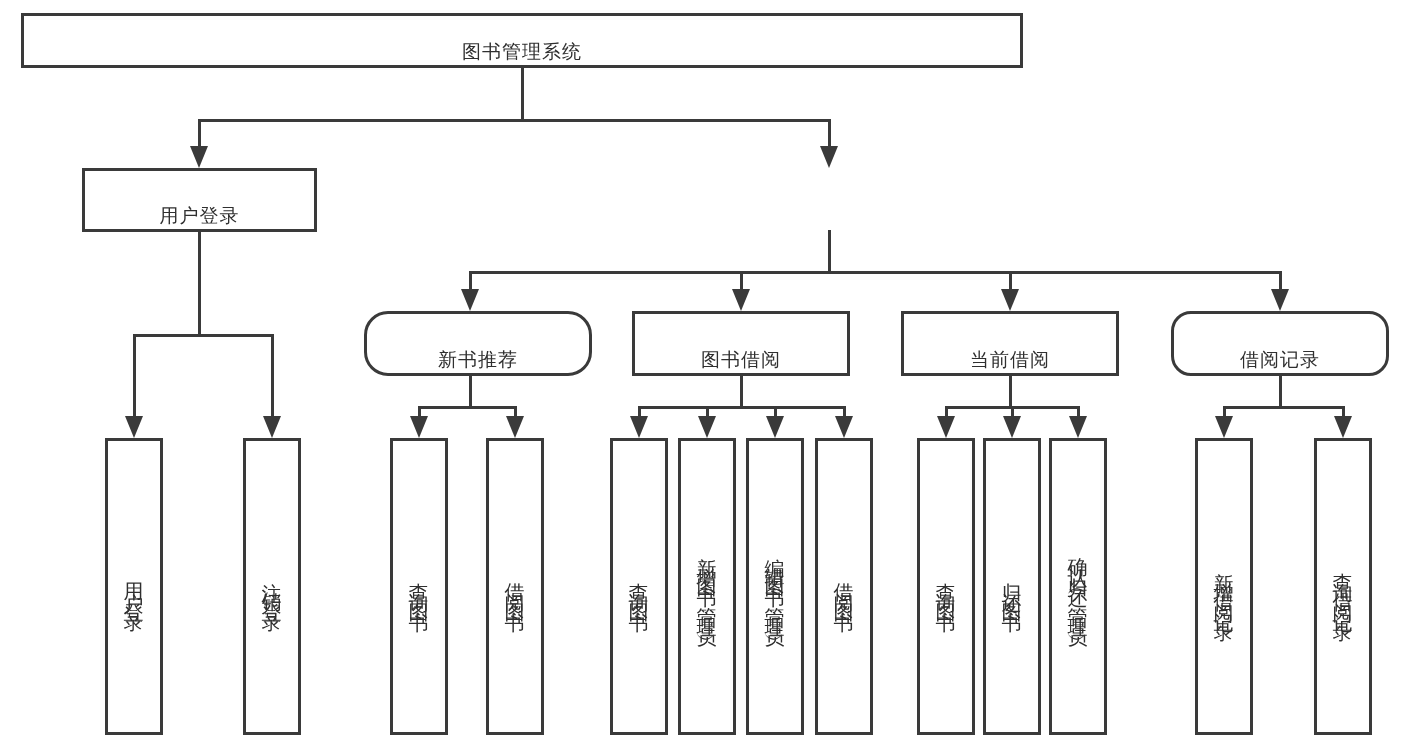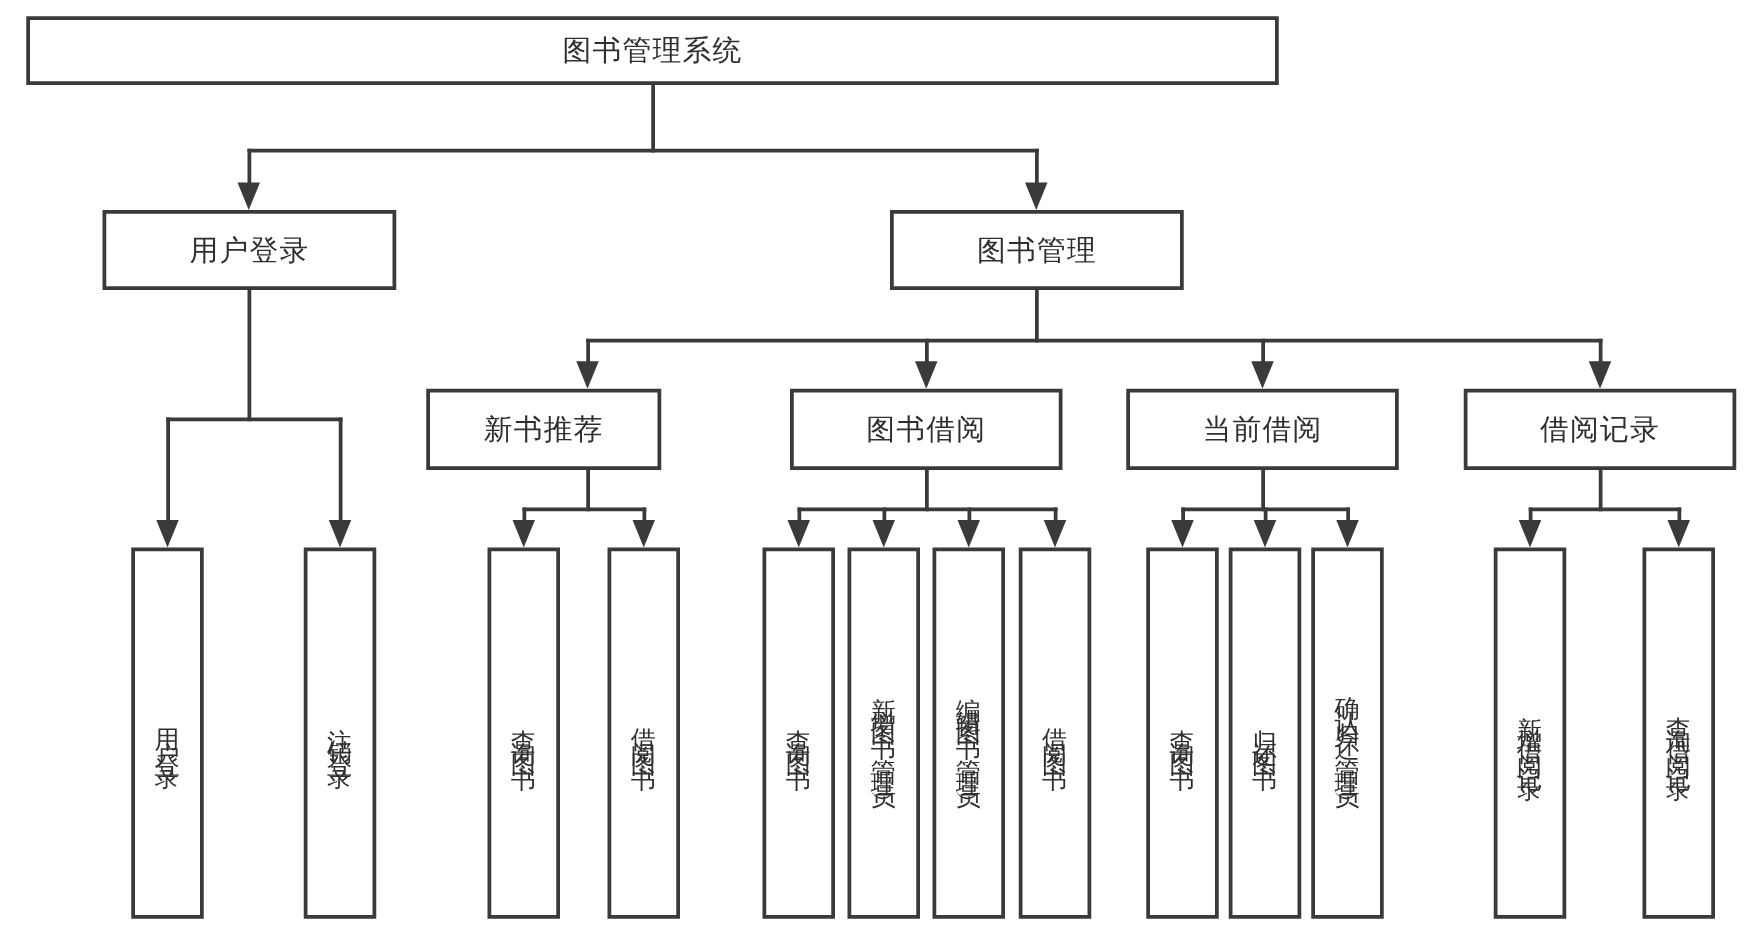--- a/index.html
+++ b/index.html
@@ -11,23 +11,23 @@
     font-family: "DejaVu Sans", "Liberation Sans", sans-serif;
     overflow: hidden;
   }
   
   .hbox {
     position: absolute;
     box-sizing: border-box;
     background: #ffffff;
     border: 3px solid #3a3a3a;
     display: flex;
-    align-items: center;
+    align-items: flex-end;
     justify-content: center;
-    font-size: 23px;
+    font-size: 19px;
     letter-spacing: 1px;
     color: #2f2f2f;
     white-space: nowrap;
   }
   .vbox {
     position: absolute;
     box-sizing: border-box;
     background: #ffffff;
     border: 3px solid #3a3a3a;
     width: 58px;
@@ -83,53 +83,50 @@
 
   <div class="vline" style="left:520.5px; top:66px; height:56px;"></div>
   <div class="hline" style="left:197.5px; top:119px; width:633px;"></div>
   <div class="vline" style="left:197.5px; top:119px; height:31px;"></div>
   <div class="arrow" style="left:190px; top:146px;"></div>
   <div class="vline" style="left:827.5px; top:119px; height:31px;"></div>
   <div class="arrow" style="left:820px; top:146px;"></div>
 
   <div class="hbox" style="left:82px; top:168px; width:235px; height:64px;">
     <span>用户登录</span>
-  </div>
-  <div class="hbox" style="left:712px; top:168px; width:235px; height:64px;">
-    <span>图书管理</span>
   </div>
 
   <div class="vline" style="left:197.5px; top:230px; height:107px;"></div>
   <div class="hline" style="left:132.5px; top:334px; width:141px;"></div>
   <div class="vline" style="left:132.5px; top:334px; height:85px;"></div>
   <div class="arrow" style="left:125px; top:416px;"></div>
   <div class="vline" style="left:270.5px; top:334px; height:85px;"></div>
   <div class="arrow" style="left:263px; top:416px;"></div>
 
   <div class="vline" style="left:827.5px; top:230px; height:44px;"></div>
   <div class="hline" style="left:468.5px; top:271px; width:813px;"></div>
   <div class="vline" style="left:468.5px; top:271px; height:22px;"></div>
   <div class="arrow" style="left:461px; top:289px;"></div>
   <div class="vline" style="left:739.5px; top:271px; height:22px;"></div>
   <div class="arrow" style="left:732px; top:289px;"></div>
   <div class="vline" style="left:1008.5px; top:271px; height:22px;"></div>
   <div class="arrow" style="left:1001px; top:289px;"></div>
   <div class="vline" style="left:1278.5px; top:271px; height:22px;"></div>
   <div class="arrow" style="left:1271px; top:289px;"></div>
 
-  <div class="hbox" style="left:341px; top:311px; width:188px; height:65px;">
+  <div class="hbox" style="left:364px; top:311px; width:228px; height:65px;border-radius:24px;">
     <span>新书推荐</span>
   </div>
   <div class="hbox" style="left:901px; top:311px; width:218px; height:65px;">
     <span>当前借阅</span>
   </div>
   <div class="hbox" style="left:632px; top:311px; width:218px; height:65px;">
     <span>图书借阅</span>
   </div>
-  <div class="hbox" style="left:1171px; top:311px; width:218px; height:65px;">
+  <div class="hbox" style="left:1171px; top:311px; width:218px; height:65px;border-radius:20px;">
     <span>借阅记录</span>
   </div>
 
   <div class="vline" style="left:468.5px; top:374px; height:35px;"></div>
   <div class="hline" style="left:417.5px; top:406px; width:99px;"></div>
   <div class="vline" style="left:417.5px; top:406px; height:13px;"></div>
   <div class="arrow" style="left:410px; top:416px;"></div>
   <div class="vline" style="left:513.5px; top:406px; height:13px;"></div>
   <div class="arrow" style="left:506px; top:416px;"></div>
 

